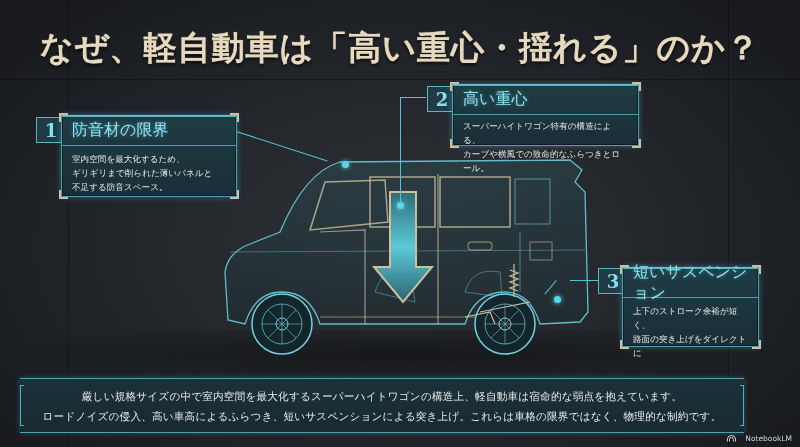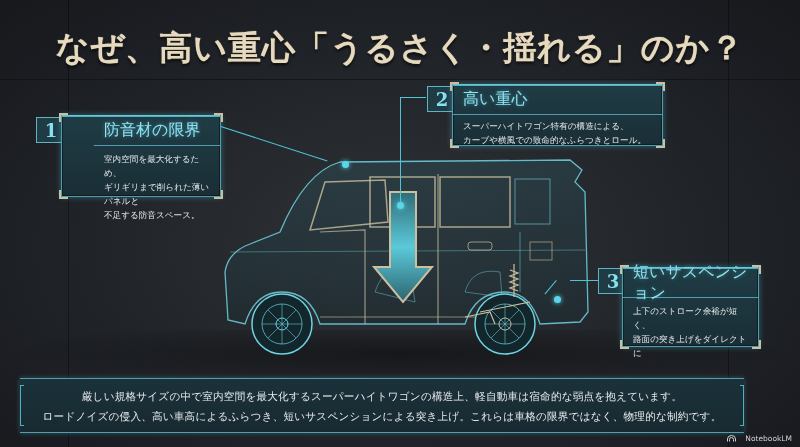--- a/index.html
+++ b/index.html
@@ -89,21 +89,21 @@
   }
 </style>
 </head>
 <body>
 
 <div class="panel-line-v" style="left:68px"></div>
 <div class="panel-line-v" style="left:728px"></div>
 <div class="panel-line-h" style="top:79px"></div>
 <div class="floor"></div>
 
-<h1 class="title">なぜ、高い重心「うるさく・揺れる」のか？</h1>
+<h1 class="title">なぜ、軽自動車は「高い重心・揺れる」のか？</h1>
 
 <svg class="car-svg" width="390" height="210" viewBox="0 0 390 210">
   <defs>
     <linearGradient id="glass" x1="0" y1="0" x2="0" y2="1">
       <stop offset="0" stop-color="#2b4850" stop-opacity="0.55"></stop>
       <stop offset="1" stop-color="#1d2e33" stop-opacity="0.55"></stop>
     </linearGradient>
     <linearGradient id="arrowFill" x1="0" y1="0" x2="0" y2="1">
       <stop offset="0" stop-color="#2f6c78"></stop>
       <stop offset="0.5" stop-color="#5cc9d8"></stop>
@@ -158,37 +158,37 @@
 <div class="dot" style="left:342px; top:161px;"></div>
 <div class="leader" style="left:400px; top:97px; width:26px; height:1px;"></div>
 <div class="leader" style="left:400px; top:97px; width:1px; height:106px;"></div>
 <div class="dot" style="left:397px; top:202px;"></div>
 <div class="leader" style="left:570px; top:280px; width:30px; height:1px;"></div>
 <div class="leader" style="left:556px; top:280px; width:1px; height:18px; transform: rotate(40deg); transform-origin: 0 0;"></div>
 <div class="dot" style="left:554px; top:296px;"></div>
 
 <div class="callout">
   <div class="num-box" style="left:36px; top:117px;">1</div>
-  <div class="card" style="left:61px; top:115px; width:160px; height:82px;padding-left:32px;">
+  <div class="card" style="left:61px; top:115px; width:176px; height:82px;">
     <div class="card-head">防音材の限界</div>
     <div class="card-body">
       <div>室内空間を最大化するため、</div>
       <div>ギリギリまで削られた薄いパネルと</div>
       <div>不足する防音スペース。</div>
     </div>
     <span class="corner c-tl"></span>
     <span class="corner c-tr"></span>
     <span class="corner c-bl"></span>
     <span class="corner c-br"></span>
   </div>
 </div>
 
 <div class="callout">
   <div class="num-box" style="left:427px; top:86px;">2</div>
-  <div class="card" style="left:452px; top:84px; width:211px; height:62px;">
+  <div class="card" style="left:452px; top:84px; width:187px; height:62px;">
     <div class="card-head">高い重心</div>
     <div class="card-body" style="padding-top:4px;">
       <div>スーパーハイトワゴン特有の構造による、</div>
       <div>カーブや横風での致命的なふらつきとロール。</div>
     </div>
     <span class="corner c-tl"></span>
     <span class="corner c-tr"></span>
     <span class="corner c-bl"></span>
     <span class="corner c-br"></span>
   </div>

